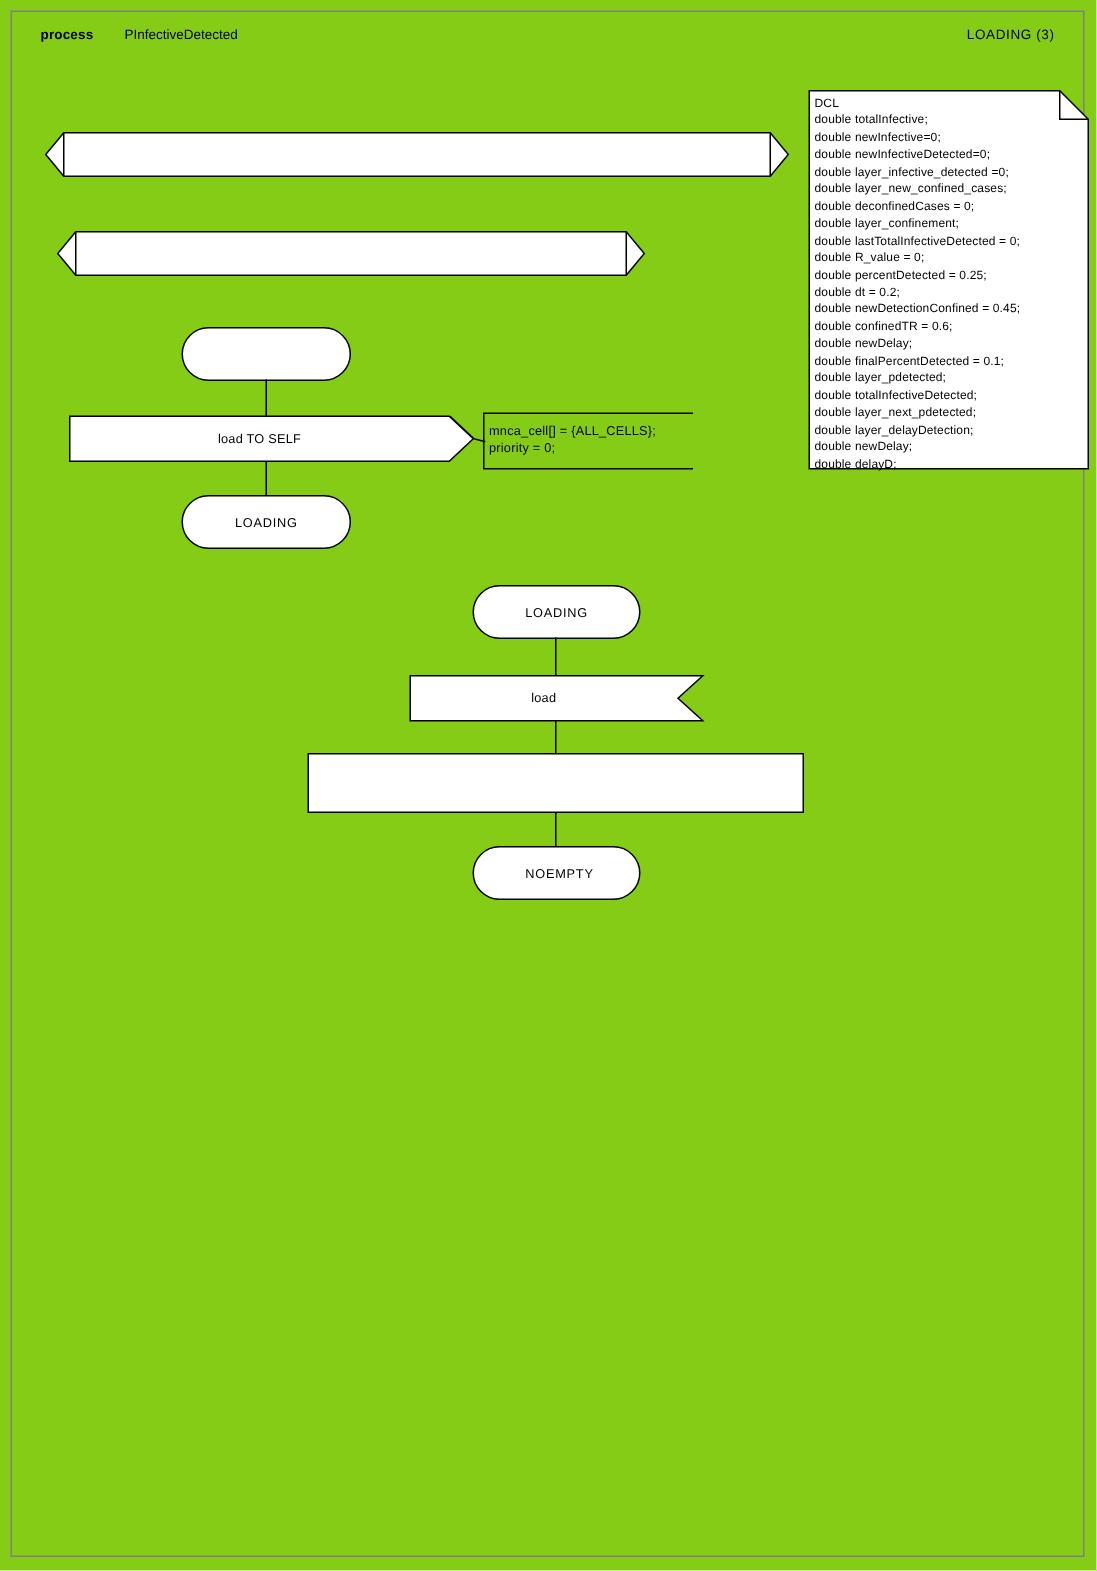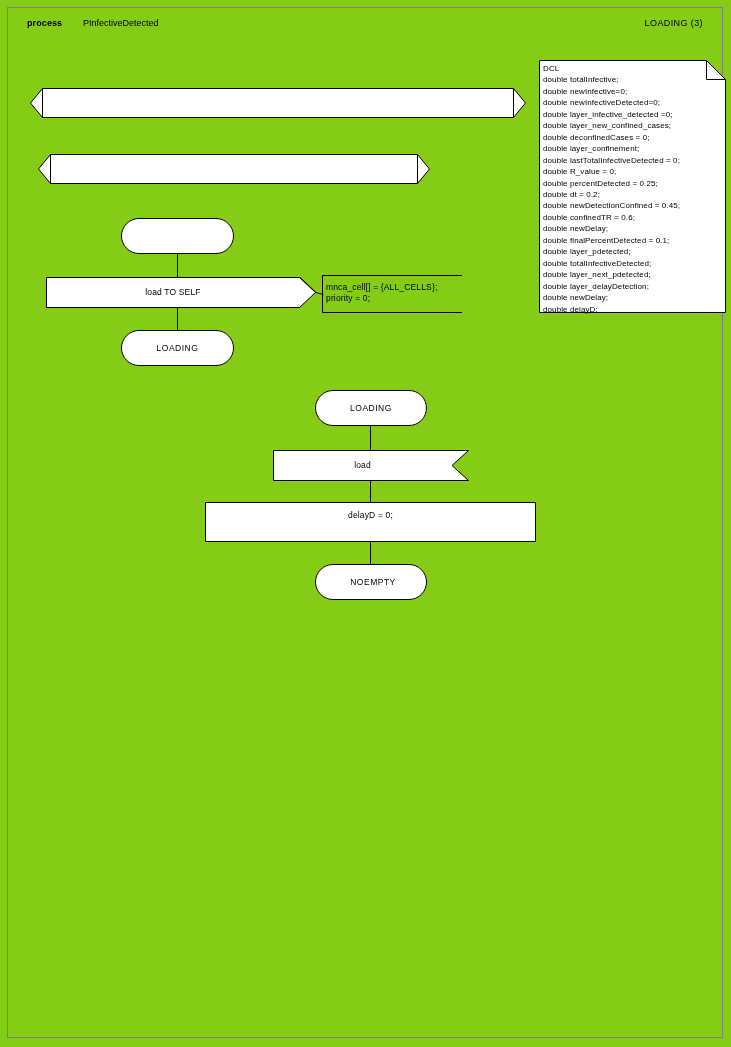--- a/index.html
+++ b/index.html
@@ -247,21 +247,20 @@
       <line class="conn" x1="0.5" y1="0" x2="0.5" y2="21"></line>
     </svg>
   </div>
 
   <div class="svgblock" style="left:205px; top:502px;">
     <svg width="331" height="40" viewBox="0 0 331 40">
       <rect class="shape" x="0.5" y="0.5" width="330" height="39"></rect>
     </svg>
   </div>
   <div class="lbl lbl-center" style="left:205px; top:510px; width:331px;">
-    <div>delayD = 0;</div>
   </div>
 
   <div class="svgblock" style="left:370px; top:542px;">
     <svg width="2" height="22" viewBox="0 0 2 22">
       <line class="conn" x1="0.5" y1="0" x2="0.5" y2="22"></line>
     </svg>
   </div>
 
   <div class="svgblock" style="left:315px; top:564px;">
     <svg width="112" height="36" viewBox="0 0 112 36">

